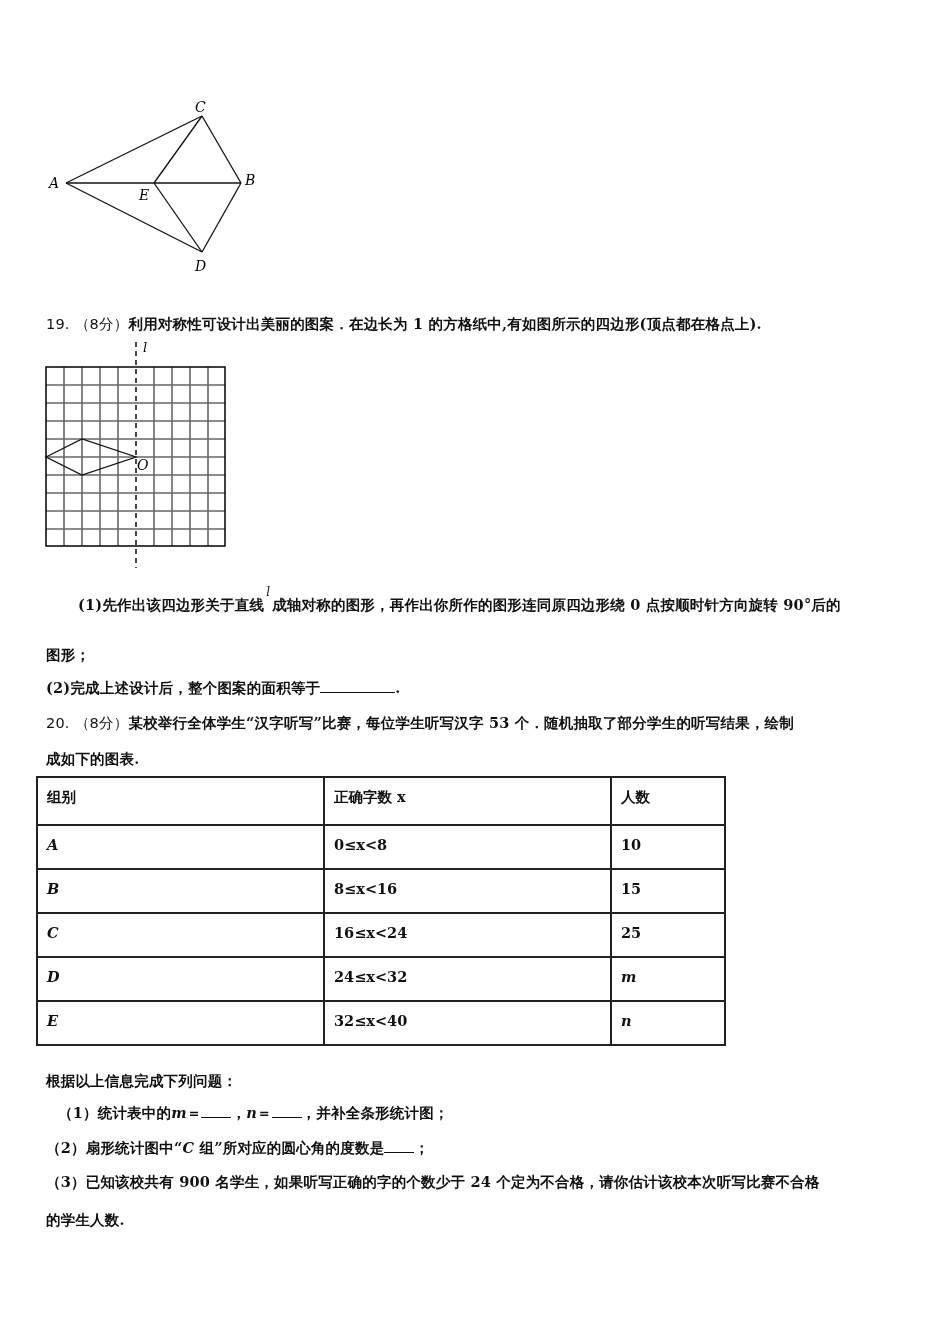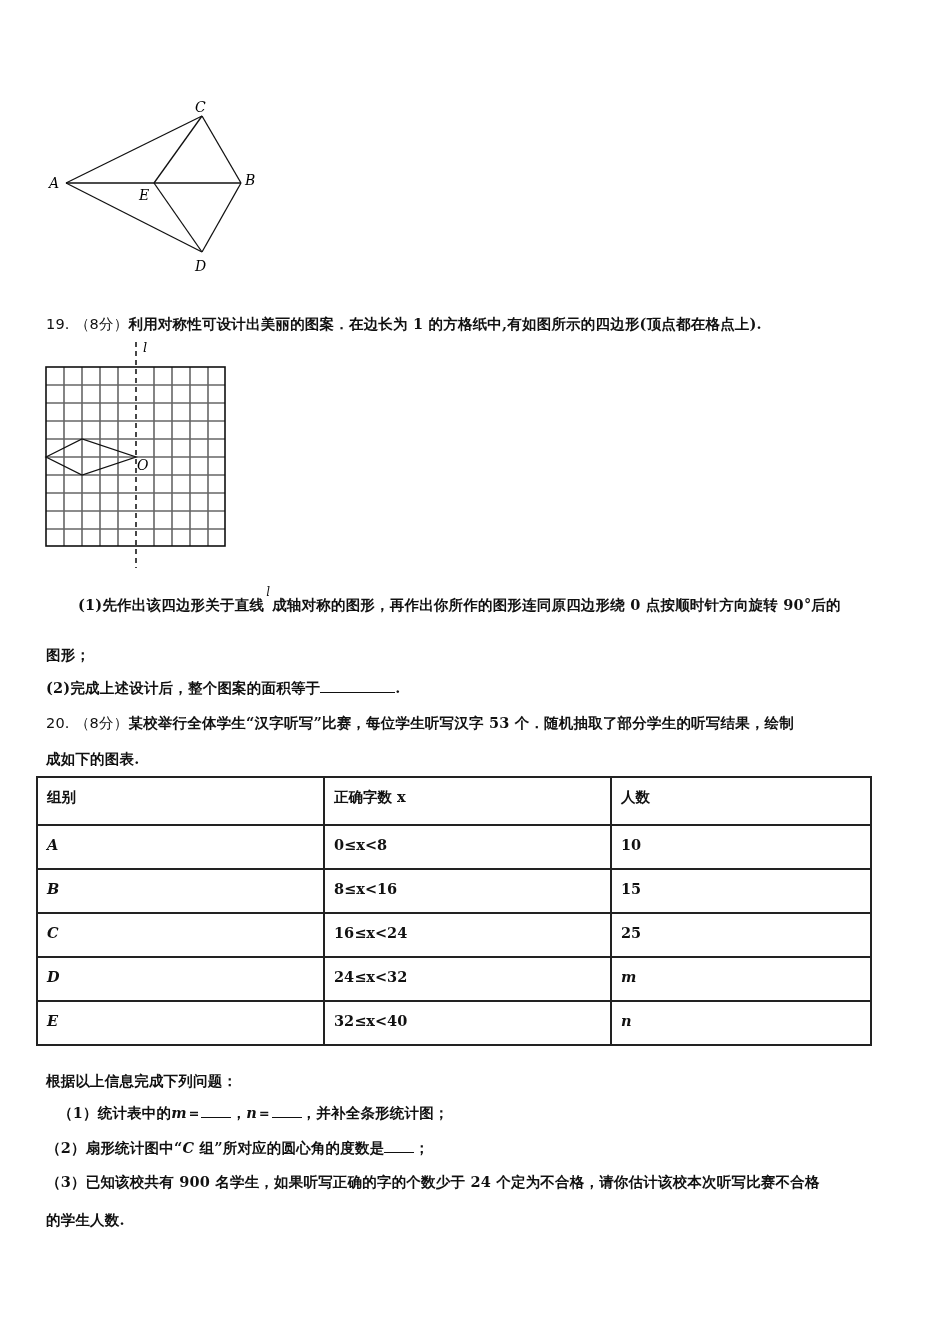--- a/index.html
+++ b/index.html
@@ -10,21 +10,21 @@
     }
     .abs { position: absolute; }
     .txt {
       position: absolute; font-size: 14.5px; font-weight: bold; white-space: nowrap;
       letter-spacing: 0.2px; line-height: 28px;
     }
     .it { font-style: italic; }
     .qnum { font-family: "DejaVu Sans", "Liberation Sans", sans-serif; font-weight: normal; }
     .blank { display: inline-block; border-bottom: 1.5px solid #111; height: 14px; vertical-align: baseline; }
     table.stats {
-      position: absolute; left: 36px; top: 776px; width: 836px;
+      position: absolute; left: 36px; top: 776px; width: 690px;
       border-collapse: collapse; font-size: 14.5px; font-weight: bold; border-radius: 15px;
     }
     table.stats td {
       border: 2px solid #222; height: 44px; padding: 0 9px; vertical-align: top;
       padding-top: 10px; box-sizing: border-box;
     }
     table.stats td.c1 { width: 287px; }
     table.stats td.c2 { width: 287px; }
     svg text { font-family: "DejaVu Serif", "Liberation Serif", serif; font-style: italic; }
   </style>

